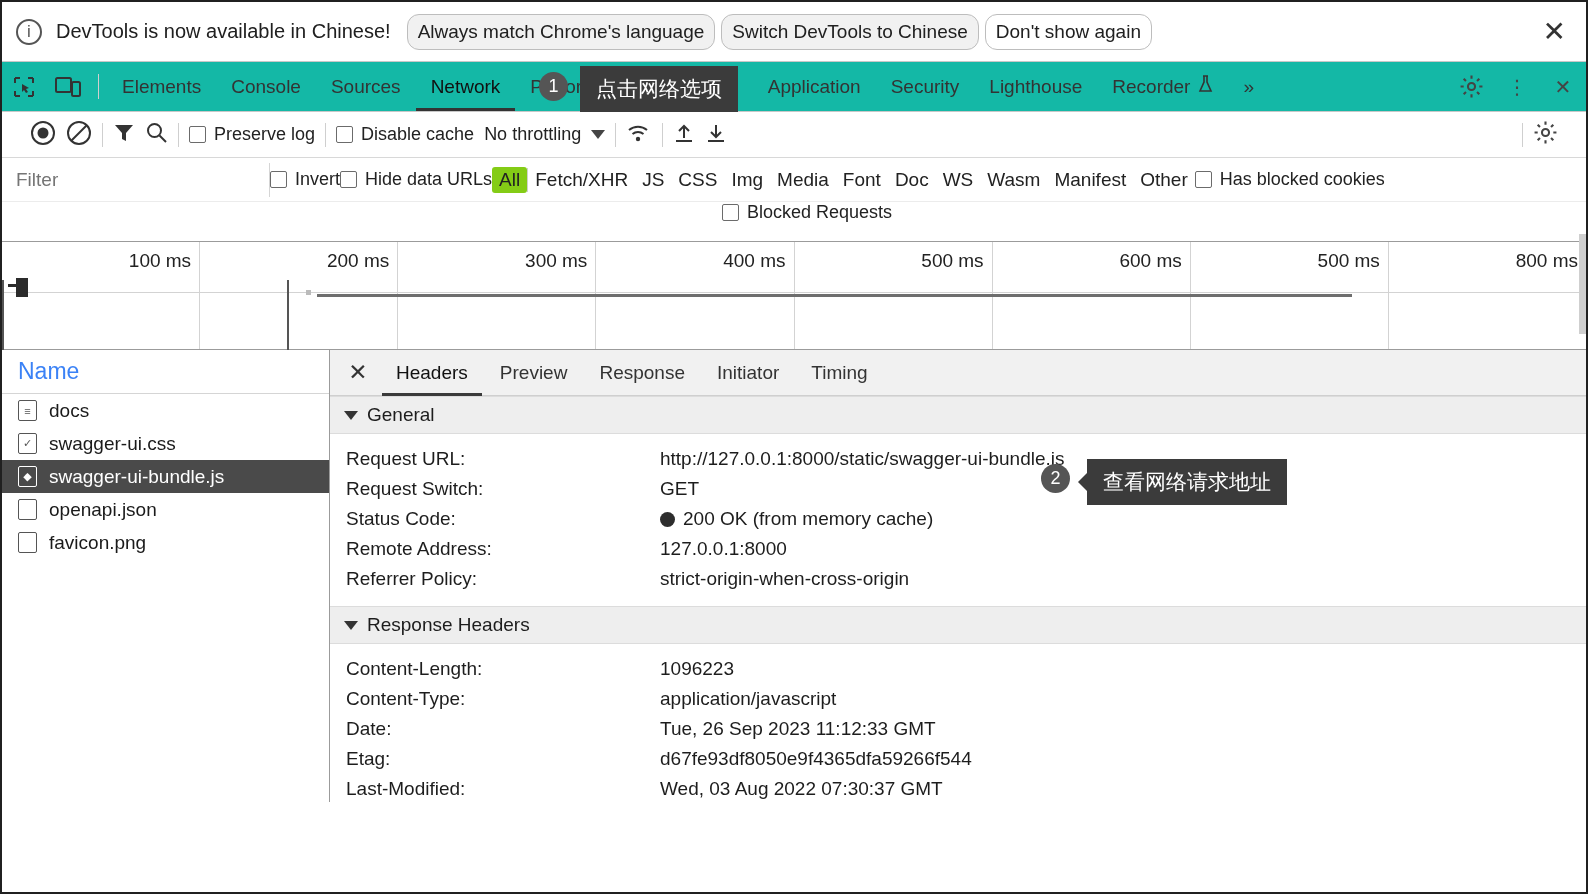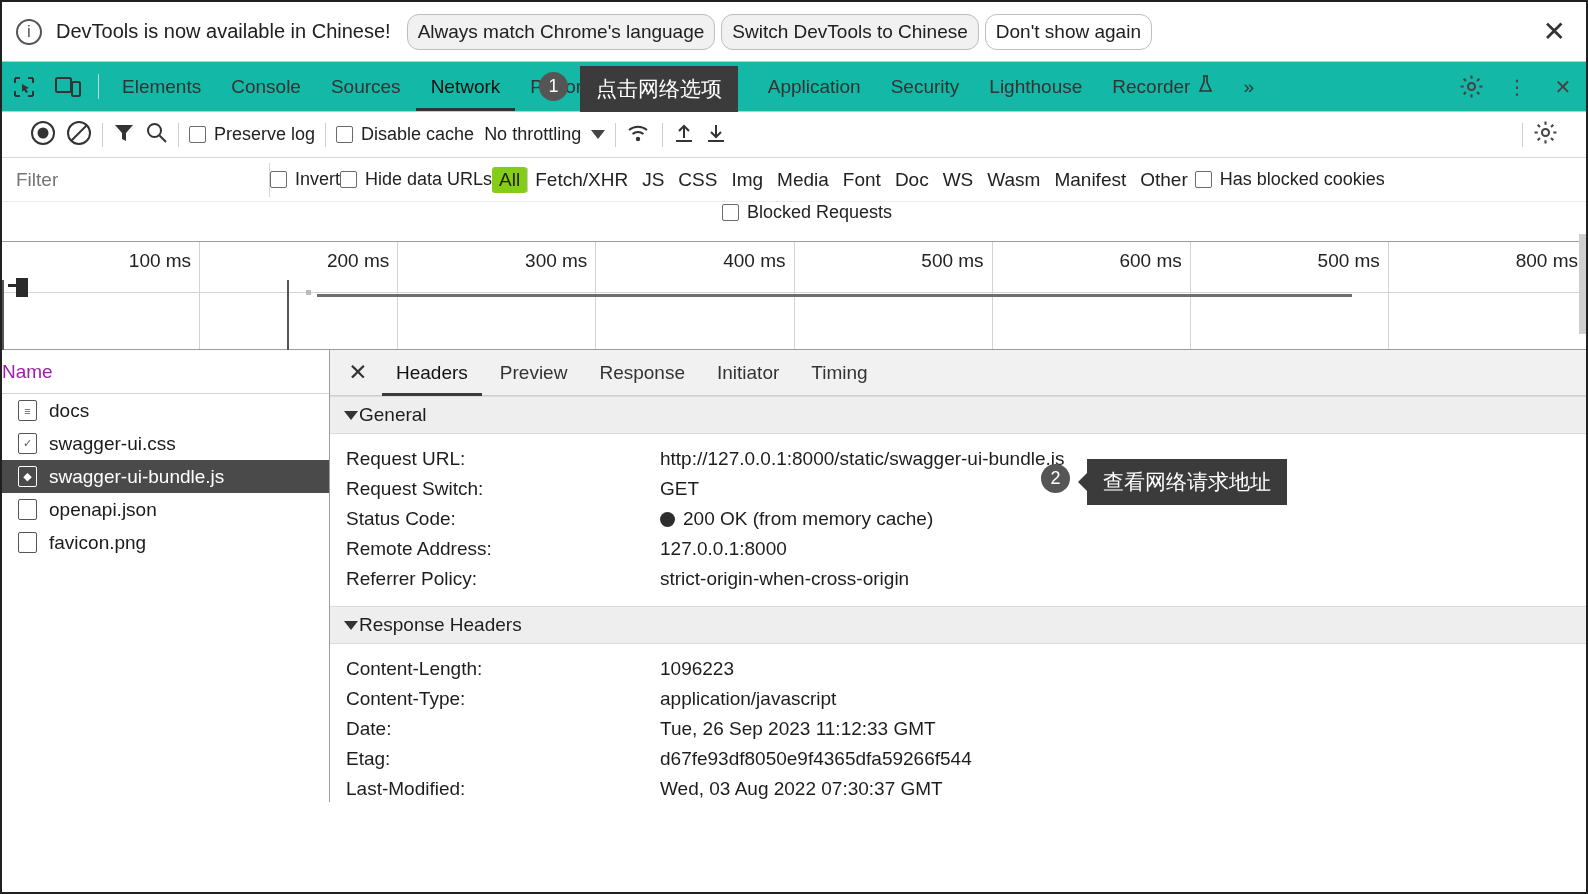--- a/index.html
+++ b/index.html
@@ -239,22 +239,22 @@
   
   .lower { display: flex; height: 452px; }
   .namecol {
     width: 328px;
     border-right: 1px solid #9b9b9b;
     display: flex; flex-direction: column;
   }
   .namehdr {
     height: 44px;
     display: flex; align-items: center;
-    padding-left: 0;
-    font-size: 19px; color: #a21caf;
+    padding-left: 16px;
+    font-size: 23px; color: #3b82f6;
     border-bottom: 1px solid #d5d5d5;
   }
   .req {
     height: 33px;
     display: flex; align-items: center;
     gap: 12px;
     padding-left: 16px;
     font-size: 19px;
     color: #1a1a1a;
     cursor: pointer;
@@ -292,21 +292,21 @@
     padding: 12px 14px;
     cursor: pointer;
     white-space: nowrap;
   }
   .dtab.active { box-shadow: inset 0 -3px 0 #3a3a3a; color:#111; }
 
   .dbody { flex: 1 1 auto; overflow: hidden; }
   .section-hdr {
     height: 38px;
     display: flex; align-items: center;
-    gap: 1px;
+    gap: 9px;
     padding-left: 14px;
     background: #eeeeee;
     border-bottom: 1px solid #dcdcdc;
     border-top: 1px solid #dcdcdc;
     font-size: 19px;
     color: #1d1d1d;
   }
   .tri {
     width: 0; height: 0;
     border-left: 7px solid transparent;

